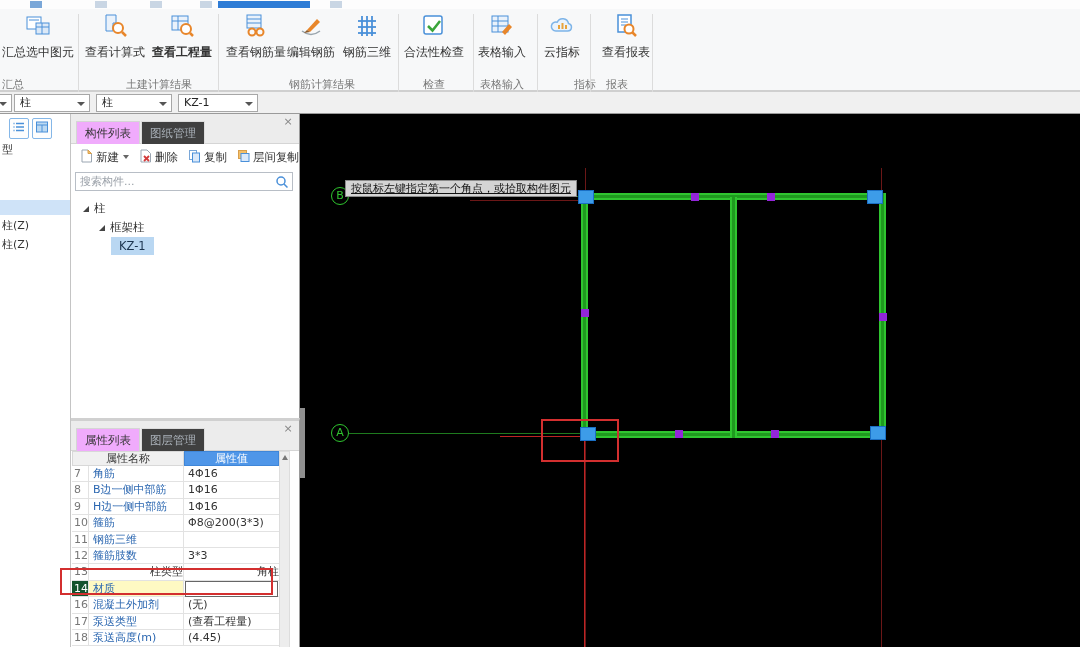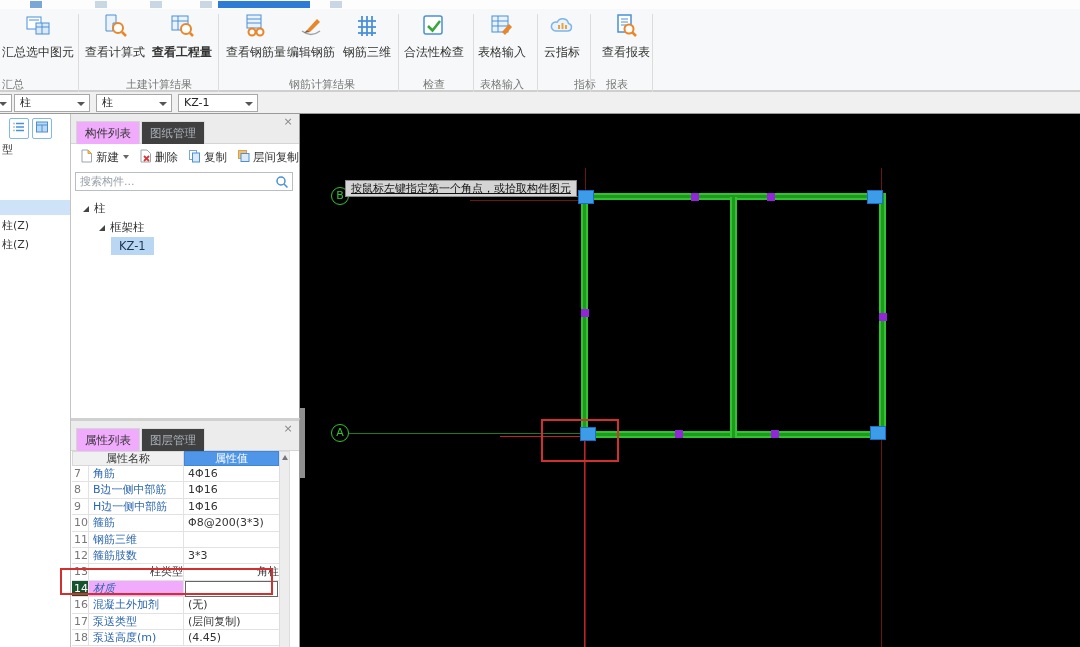--- a/index.html
+++ b/index.html
@@ -66,21 +66,21 @@
   .phead { position:absolute; left:1px; top:30px; height:15px; width:207px; display:flex; font-size:11px; }
   .phead .h1 { width:112px; background:#f0f0f0; border:1px solid #d8d8d8; text-align:center; line-height:13px; color:#333; }
   .phead .h2 { width:95px; background:#4f96e8; border:1px solid #3f86d8; text-align:center; line-height:13px; color:#fff; }
   .prows { position:absolute; left:1px; top:45px; width:207px; }
   .prow { position:relative; height:16.4px; display:flex; border-bottom:1px solid #e2e2e2; font-size:11px; line-height:15px; }
   .prow .c-no { width:17px; color:#777; padding-left:2px; border-right:1px solid #e2e2e2; }
   .prow .c-name { width:95px; color:#2a66b0; padding-left:4px; border-right:1px solid #e2e2e2; white-space:nowrap; overflow:hidden; }
   .prow .c-val { width:95px; color:#333; padding-left:4px; white-space:nowrap; overflow:hidden; }
   .prow.blackname .c-name, .prow.blackname .c-val { color:#333;text-align:right; }
   .prow.editing .c-no { background:#14532d; color:#fff;text-align:right; }
-  .prow.editing .c-name { background:#f0abfc;font-style:italic; }
+  .prow.editing .c-name { background:#fef9c3; }
   .prop-input { position:absolute; left:113px; top:0; width:93px; height:16px; border:1px solid #666; font-size:11px; font-family:inherit; padding-left:3px; }
   .pscroll { position:absolute; left:208px; top:30px; width:11px; height:199px; background:#ededed; border:1px solid #ddd; }
   .pscroll .up { position:absolute; left:2px; top:3px; width:0; height:0; border-left:3.5px solid transparent; border-right:3.5px solid transparent; border-bottom:5px solid #777; }
   .red-annot { border:2px solid #d32f2f; background:transparent; z-index:30; }
 
   
   .canvas { left:300px; top:0; width:780px; height:533px; background:#000; overflow:hidden; }
   .beam-h { position:absolute; height:7px; background:linear-gradient(to bottom,#2fc52f 0 2px,#1f9a1f 2px 5px,#2fc52f 5px 7px); z-index:6; }
   .beam-v { position:absolute; width:7px; background:linear-gradient(to right,#2fc52f 0 2px,#1f9a1f 2px 5px,#2fc52f 5px 7px); z-index:6; }
   .colsq { position:absolute; width:16px; height:14px; background:#3d9ce8; border:1px solid #1a6fc4; z-index:8; }
@@ -397,21 +397,21 @@
             <input class="prop-input" value="" style="">
           </div>
         <div class="prow">
             <div class="c-no">16</div>
             <div class="c-name">混凝土外加剂</div>
             <div class="c-val">(无)</div>
           </div>
         <div class="prow">
             <div class="c-no">17</div>
             <div class="c-name">泵送类型</div>
-            <div class="c-val">(层间复制)</div>
+            <div class="c-val">(查看工程量)</div>
           </div>
         <div class="prow">
             <div class="c-no">18</div>
             <div class="c-name">泵送高度(m)</div>
             <div class="c-val">(4.45)</div>
           </div>
       </div>
 
       <div class="pscroll">
           <div class="up"></div>

